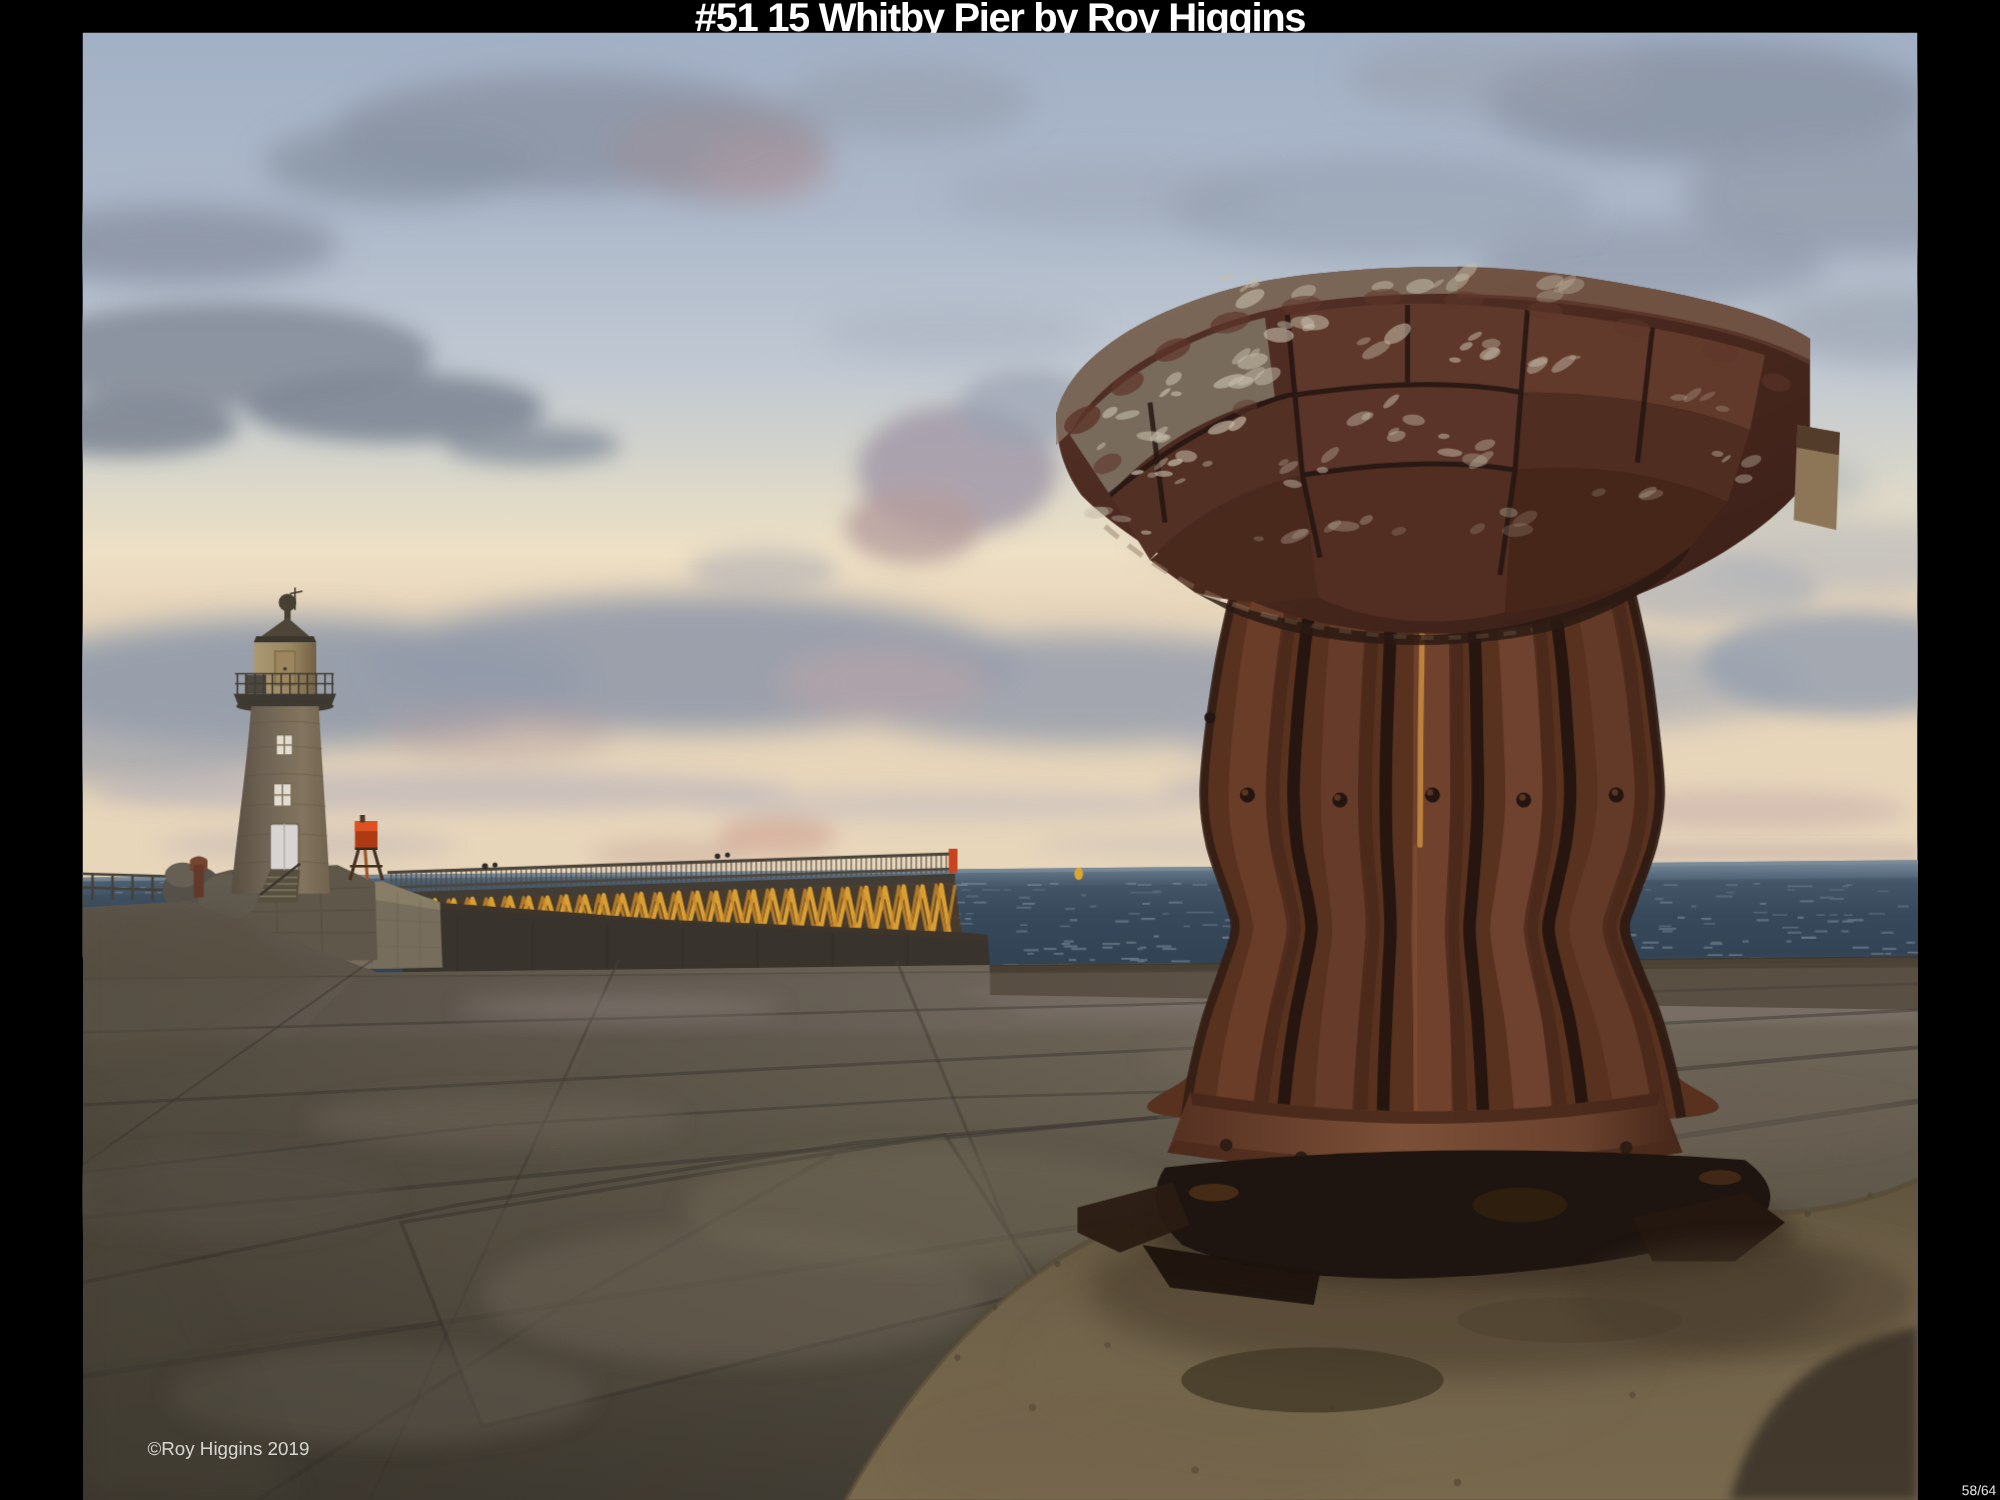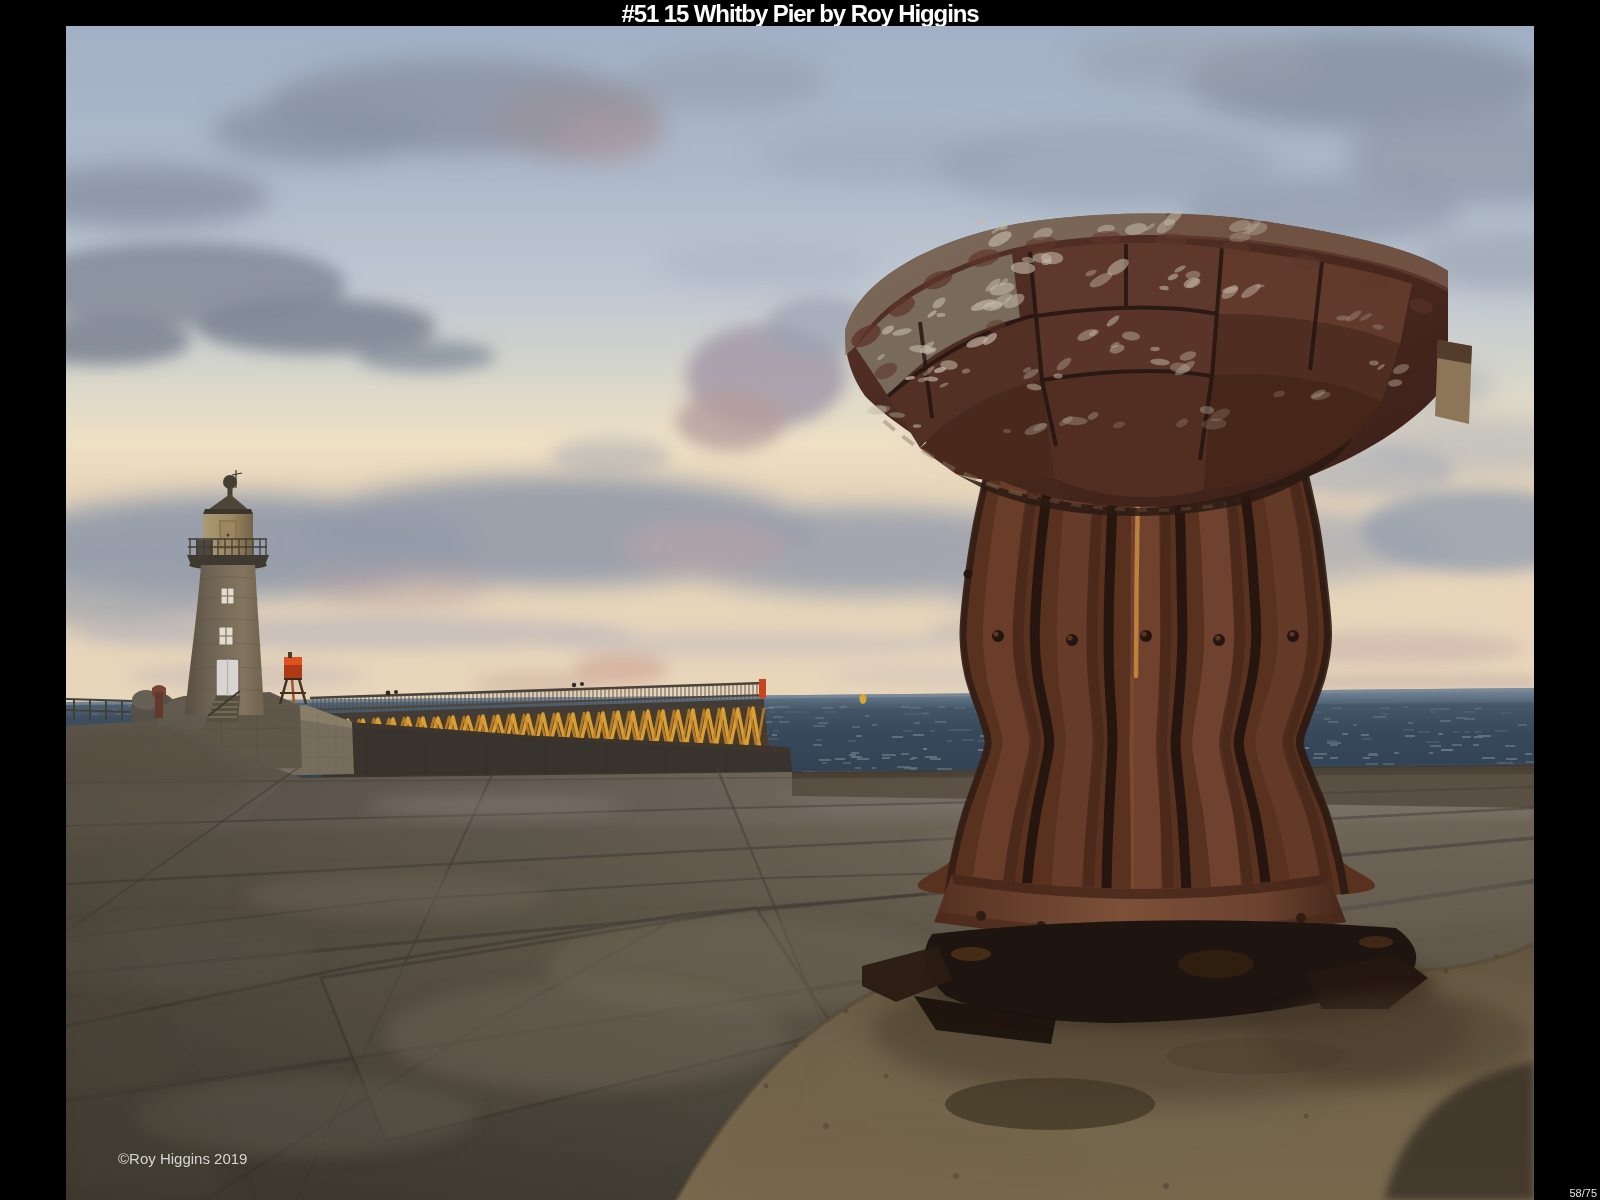--- a/index.html
+++ b/index.html
@@ -1,17 +1,17 @@
 <!DOCTYPE html>
 <html><head>
 <meta charset="utf-8">
 <style>
 html,body{margin:0;padding:0;background:#000;width:1600px;height:1200px;overflow:hidden}
 #stage{position:relative;width:1600px;height:1200px;background:#000;font-family:"Liberation Sans",sans-serif}
-#title{position:absolute;top:0;left:0;width:1600px;text-align:center;color:#fff;font-weight:bold;font-size:24px;line-height:28px;letter-spacing:-1.1px}
+#title{position:absolute;top:0;left:0;width:1600px;text-align:center;color:#fff;font-weight:bold;font-size:32px;line-height:28px;letter-spacing:-1.1px}
 #counter{position:absolute;right:3px;bottom:1px;color:#e2e2e2;font-size:11px}
 #photo{position:absolute;left:66px;top:26px}
 </style>
 </head>
 <body>
 <div id="stage">
 <div id="title">#51 15 Whitby Pier by Roy Higgins</div>
 <svg id="photo" width="1468" height="1174" viewBox="0 0 1468 1174">
 <defs>
 <linearGradient id="sky" x1="0" y1="0" x2="0" y2="1">
@@ -769,14 +769,14 @@
   <ellipse cx="1310" cy="916" rx="17" ry="6" fill="#482c17" opacity="0.85"></ellipse>
   <ellipse cx="1150" cy="938" rx="38" ry="14" fill="#2f1f0e" opacity="0.9"></ellipse>
 
   <ellipse cx="984" cy="1078" rx="105" ry="26" fill="#433927" opacity="0.8"></ellipse>
   <ellipse cx="1190" cy="1030" rx="90" ry="18" fill="#4e422e" opacity="0.6"></ellipse>
   <ellipse cx="1330" cy="1012" rx="135" ry="46" fill="#463b2b" opacity="0.45" filter="url(#soft8)"></ellipse>
 </g>
 
 <text x="52" y="1138" font-size="15" fill="#dededa" opacity="0.95" font-family="Liberation Sans, sans-serif">©Roy Higgins 2019</text>
 </svg>
-<div id="counter">58/75</div>
+<div id="counter">58/64</div>
 </div>
 
 </body></html>

